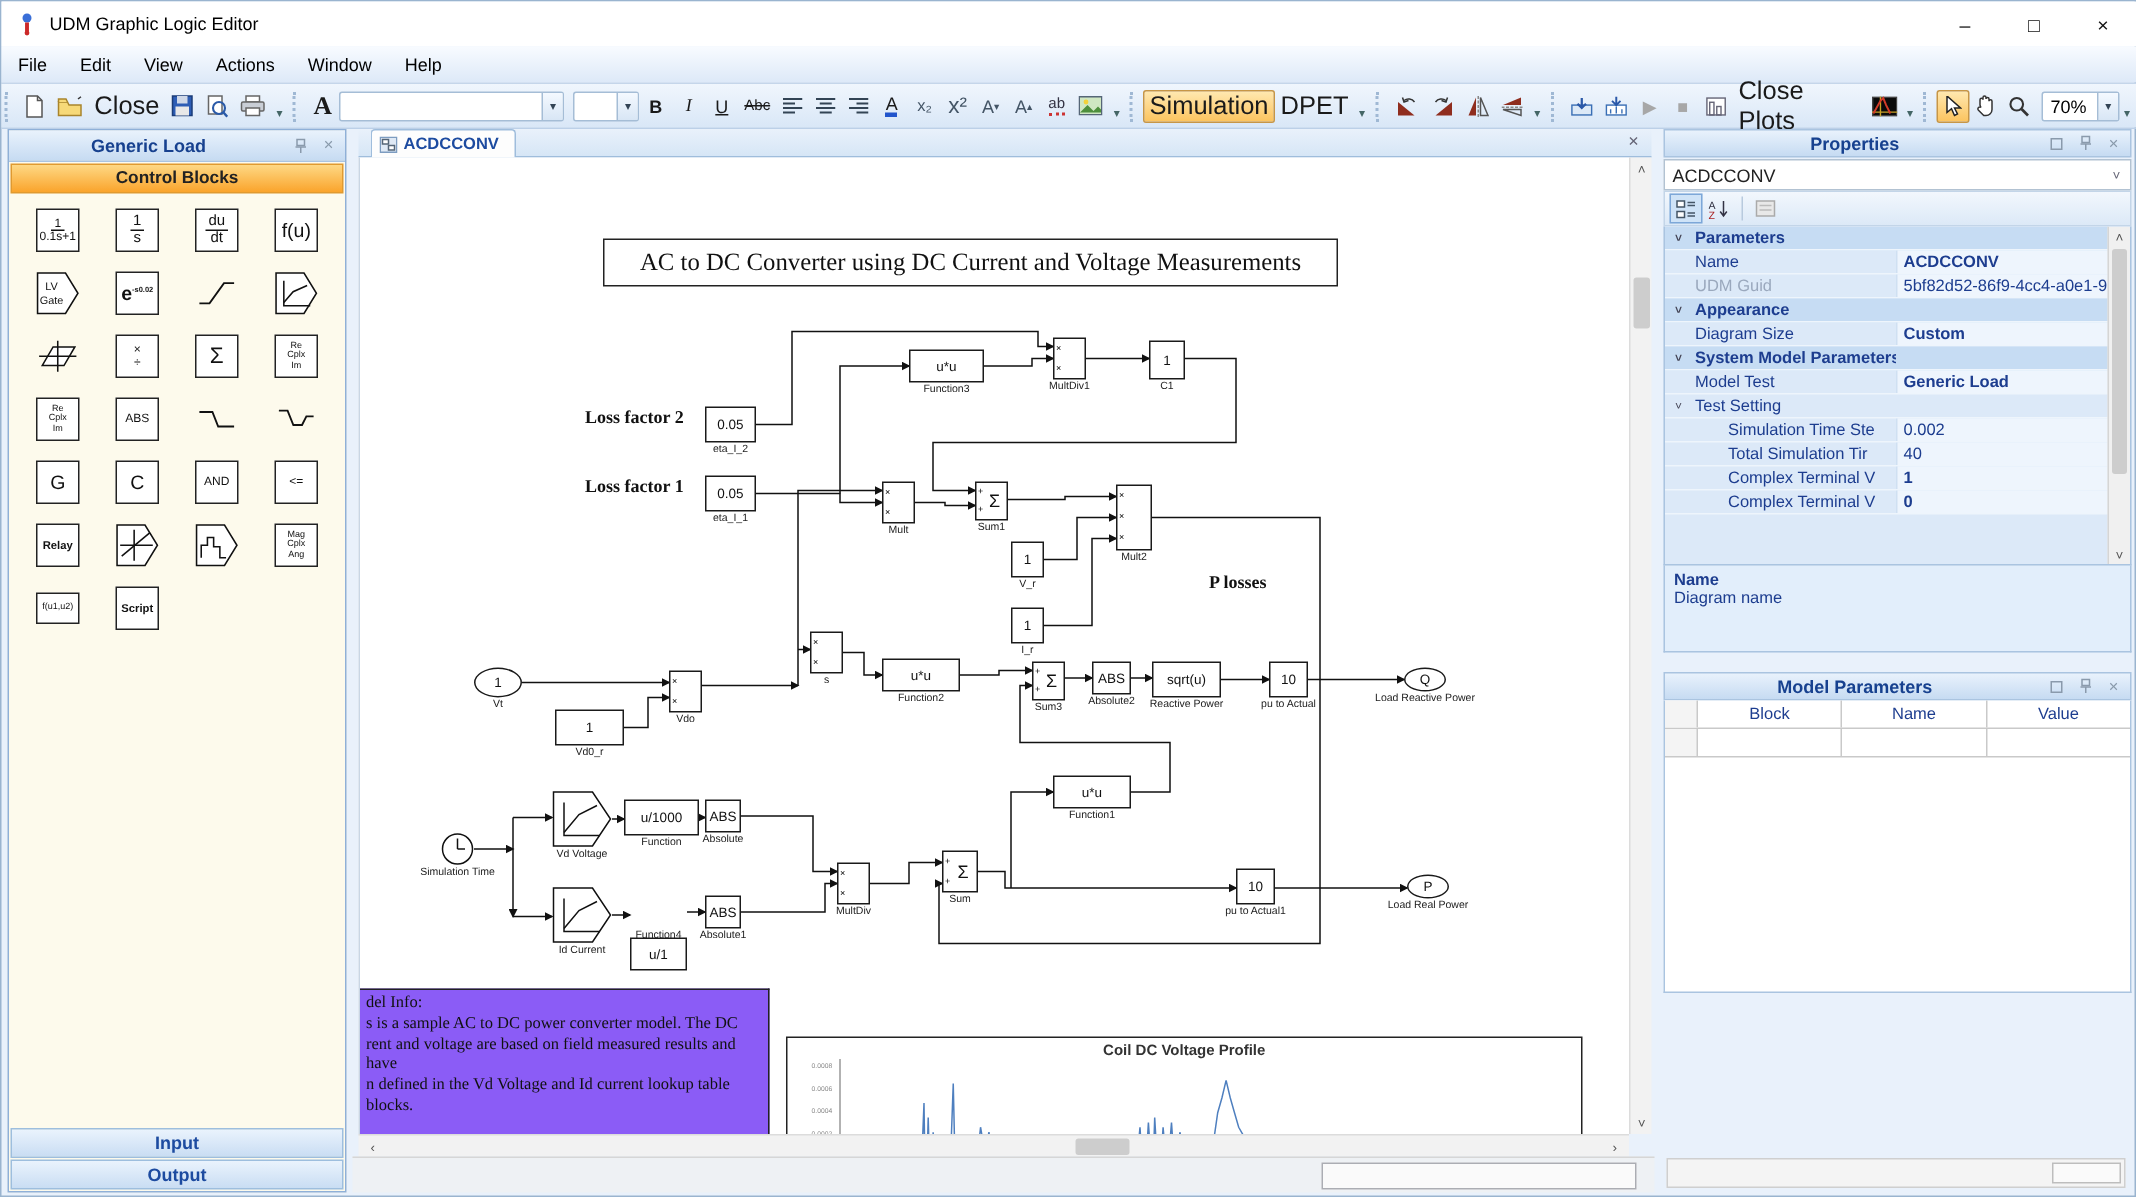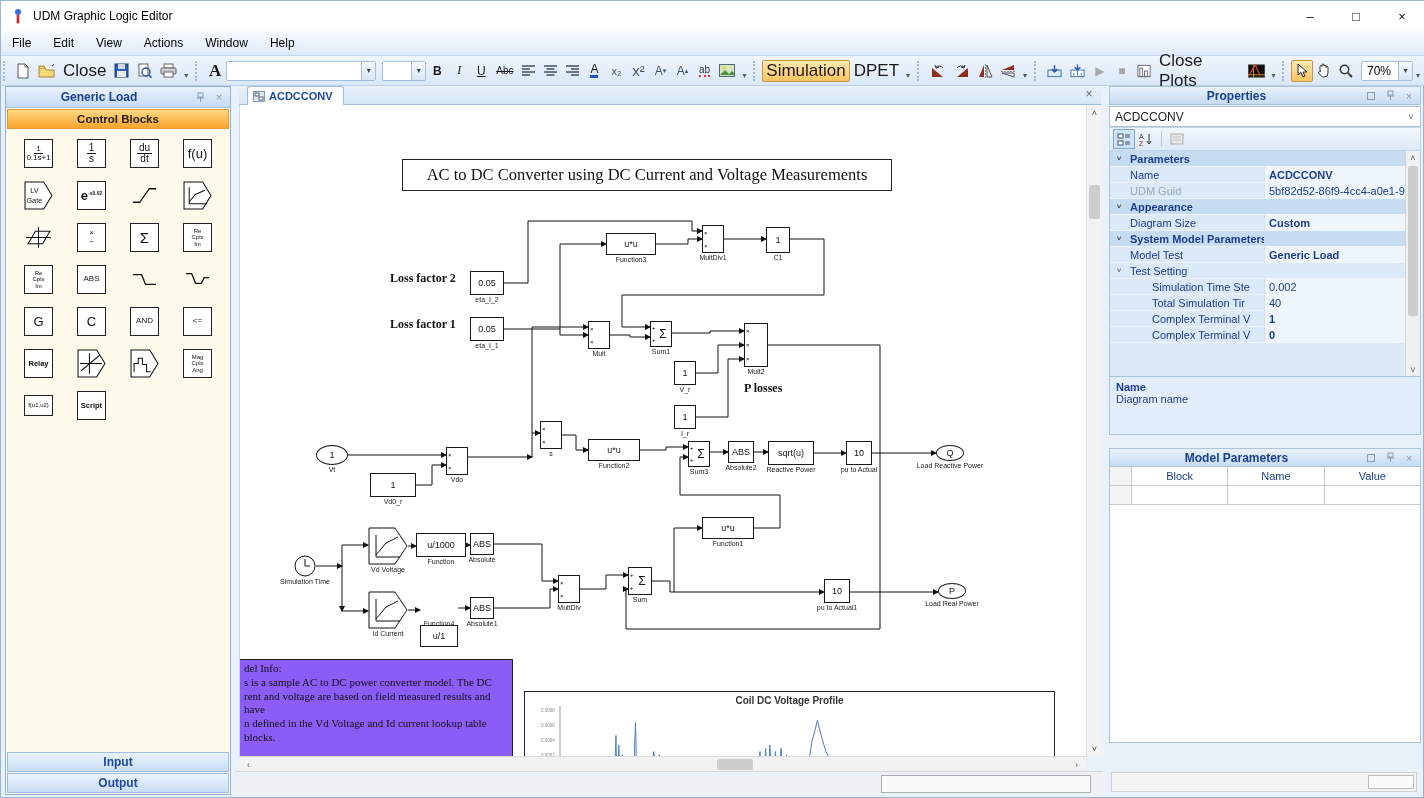--- a/index.html
+++ b/index.html
@@ -81,21 +81,21 @@
   .prow { display:flex; height:16px; font-size:11px; color:#1d3d8f; border-bottom:1px solid #eef5fc; }
   .prow .chev { width:18px; font-size:8px; color:#445; display:flex; align-items:center; justify-content:center; }
   .prow.cat { background:#c6dcf3; font-weight:bold; }
   .prow .lbl { flex:0 0 136px; display:flex; align-items:center; padding-left:2px; white-space:nowrap; overflow:hidden; }
   .prow .val { flex:1; background:#eef5fd; border-left:1px solid #cfe0f2; display:flex; align-items:center; padding-left:4px; white-space:nowrap; overflow:hidden; }
   .swatch { width:16px; height:11px; border:1px solid #444; margin-right:5px; background:#fff; }
   #prop-vsb { position:absolute; right:0; top:0; width:15px; height:100%; background:#f0f0f0; border-left:1px solid #d5d5d5; }
   #prop-desc { height:58px; background:#e2eefb; border:1px solid #aac4e0; border-top:none; padding:4px 6px; font-size:11px; color:#1d3d8f; }
   #prop-desc .dt { font-weight:bold; }
   #mp-panel { margin-top:13px; }
-  #mp-table { background:#fff; border:1px solid #aac4e0; border-top:none; height:276px; position:relative; }
+  #mp-table { background:#fff; border:1px solid #aac4e0; border-top:none; height:195px; position:relative; }
   .mp-row { display:flex; height:19px; border-bottom:1px solid #c9c9c9; font-size:11px; color:#1d3d8f; }
   .mp-cell { border-right:1px solid #c9c9c9; display:flex; align-items:center; justify-content:center; }
   .mp-c0 { flex:0 0 22px; background:#f4f4f4; }
   .mp-c { flex:1; }
   #rp-hsb { position:absolute; left:2px; bottom:4px; width:306px; height:20px; background:#f4f4f4; border:1px solid #cfcfcf; }
   #rp-hsb .box { position:absolute; right:2px; top:2px; width:46px; height:14px; background:#fafafa; border:1px solid #bdbdbd; }
 
   svg { display:block; }
 </style>
 </head>
@@ -523,21 +523,21 @@
           <polyline points="168,505 180,505" fill="none" stroke="#111" marker-end="url(#arr)"></polyline>
           <polyline points="218,503 230,503" fill="none" stroke="#111" marker-end="url(#arr)"></polyline>
           <polyline points="254,503 310,503 310,484 318,484" fill="none" stroke="#111" marker-end="url(#arr)"></polyline>
           <polyline points="340,484 366,484 366,470 388,470" fill="none" stroke="#111" marker-end="url(#arr)"></polyline>
           <polyline points="412,476 430,476 430,487 584,487" fill="none" stroke="#111" marker-end="url(#arr)"></polyline>
           <polyline points="610,487 698,487" fill="none" stroke="#111" marker-end="url(#arr)"></polyline>
         </svg>
         <div id="dg-title" style="left: 162px; top: 54px; width: 490px; height: 32px;">AC to DC Converter using DC Current and Voltage Measurements</div>
         <div class="anno" style="left: 150px; top: 166px;">Loss factor 2</div>
         <div class="anno" style="left: 150px; top: 212px;">Loss factor 1</div>
-        <div class="anno" style="left: 504px; top: 236px; margin-top: 40px;">P losses</div>
+        <div class="anno" style="left: 566px; top: 236px; margin-top: 40px;">P losses</div>
         <div class="blk" style="left: 230px; top: 166px; width: 34px; height: 24px;">0.05</div>
         <div class="sublbl" style="left: 202px; top: 191px; width: 90px;">eta_I_2</div>
         <div class="blk" style="left: 230px; top: 212px; width: 34px; height: 24px;">0.05</div>
         <div class="sublbl" style="left: 202px; top: 237px; width: 90px;">eta_I_1</div>
         <div class="blk" style="left: 366px; top: 128px; width: 50px; height: 22px;">u*u</div>
         <div class="sublbl" style="left: 346px; top: 151px; width: 90px;">Function3</div>
         <div class="blk" style="left: 462px; top: 120px; width: 22px; height: 28px;">
           <div class="ports">
             <span>×</span>
             <span>×</span>

